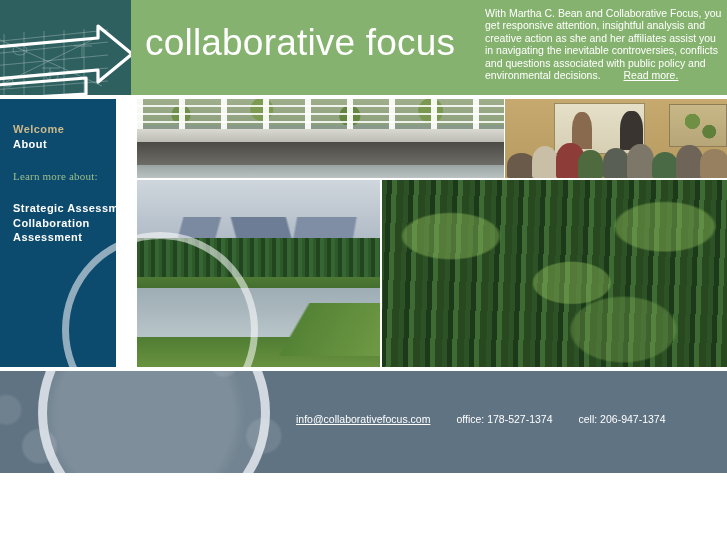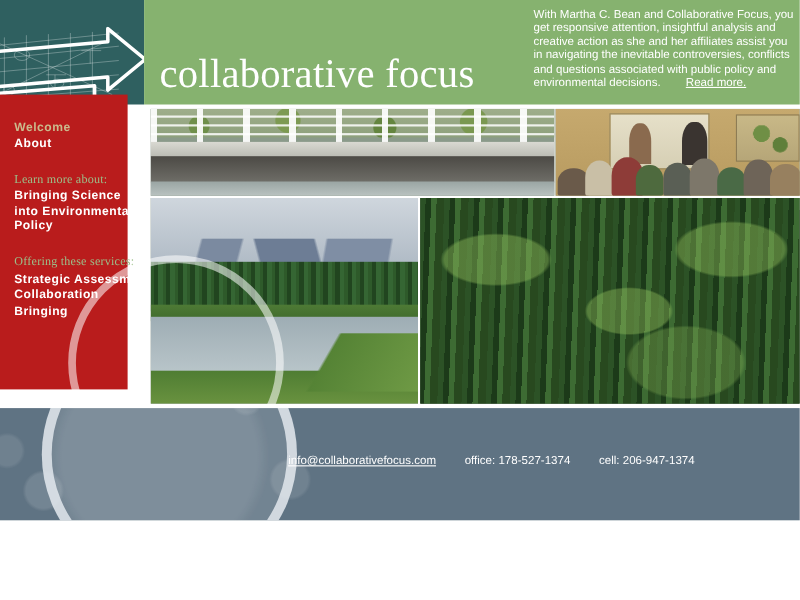--- a/index.html
+++ b/index.html
@@ -40,48 +40,47 @@
   }
   .header-band {
     position: absolute;
     left: 131px; top: 0;
     width: 596px; height: 95px;
     background: #86b26f;
   }
   .site-title {
     position: absolute;
     left: 145px; top: 21px;
-    font-family: Liberation Serif, serif;
+    font-family: Liberation Sans, sans-serif;
     font-size: 37px;
     line-height: 44px;
     color: #ffffff;
     letter-spacing: 0.2px;
     white-space: nowrap;
-    margin-top: 25px;
   }
   .intro {
     position: absolute;
     left: 485px; top: 7px;
     width: 238px;
     font-size: 10.5px;
     line-height: 12.4px;
     color: #ffffff;
   }
   .intro a {
     color: #ffffff;
     text-decoration: underline;
     padding-left: 20px;
   }
 
   
   .sidebar {
     position: absolute;
-    left: 0; top: 86px;
+    left: 0; top: 99px;
     width: 116px; height: 268px;
-    background: #b91c1c;
+    background: #0c4a6e;
   }
   .nav-list {
     position: absolute;
     left: 13px; top: 23px;
     width: 120px;
   }
   .nav-link {
     display: block;
     font-size: 11px;
     font-weight: bold;
@@ -279,21 +278,21 @@
     align-items: center;
     gap: 26px;
   }
   .footer-bar a,
   .footer-bar span {
     font-size: 10.5px;
     line-height: 14px;
     color: #ffffff;
     white-space: nowrap;
   }
-  .footer-bar a { text-decoration: underline; }
+  .footer-bar a { text-decoration: underline; padding-left: 34px; }
 </style>
 </head>
 <body>
 
 <div class="page">
 
   <div class="header">
 
     <div class="logo-panel">
       <svg class="logo-art" viewBox="0 0 150 78" fill="none" xmlns="http://www.w3.org/2000/svg">
@@ -334,28 +333,26 @@
   </div>
 
   <div class="sidebar">
     <nav class="nav-list">
 
       <a href="#" class="nav-link active">Welcome</a>
       <a href="#" class="nav-link">About</a>
 
       <div class="nav-group">
         <div class="nav-group-title">Learn more about:</div>
-        <a href="#" class="nav-link multi">Bringing Science into Environmental Policy</a>
       </div>
 
       <div class="nav-group">
-        <div class="nav-group-title">Offering these services:</div>
         <a href="#" class="nav-link">Strategic Assessment</a>
         <a href="#" class="nav-link">Collaboration</a>
-        <a href="#" class="nav-link">Bringing</a>
+        <a href="#" class="nav-link">Assessment</a>
       </div>
 
     </nav>
   </div>
 
   <div class="photo photo-bridge">
     <div class="bridge-sky"></div>
     <div class="bridge-rail-band"></div>
     <div class="bridge-rail-h" style="top:6px"></div>
     <div class="bridge-rail-h" style="top:14px"></div>

